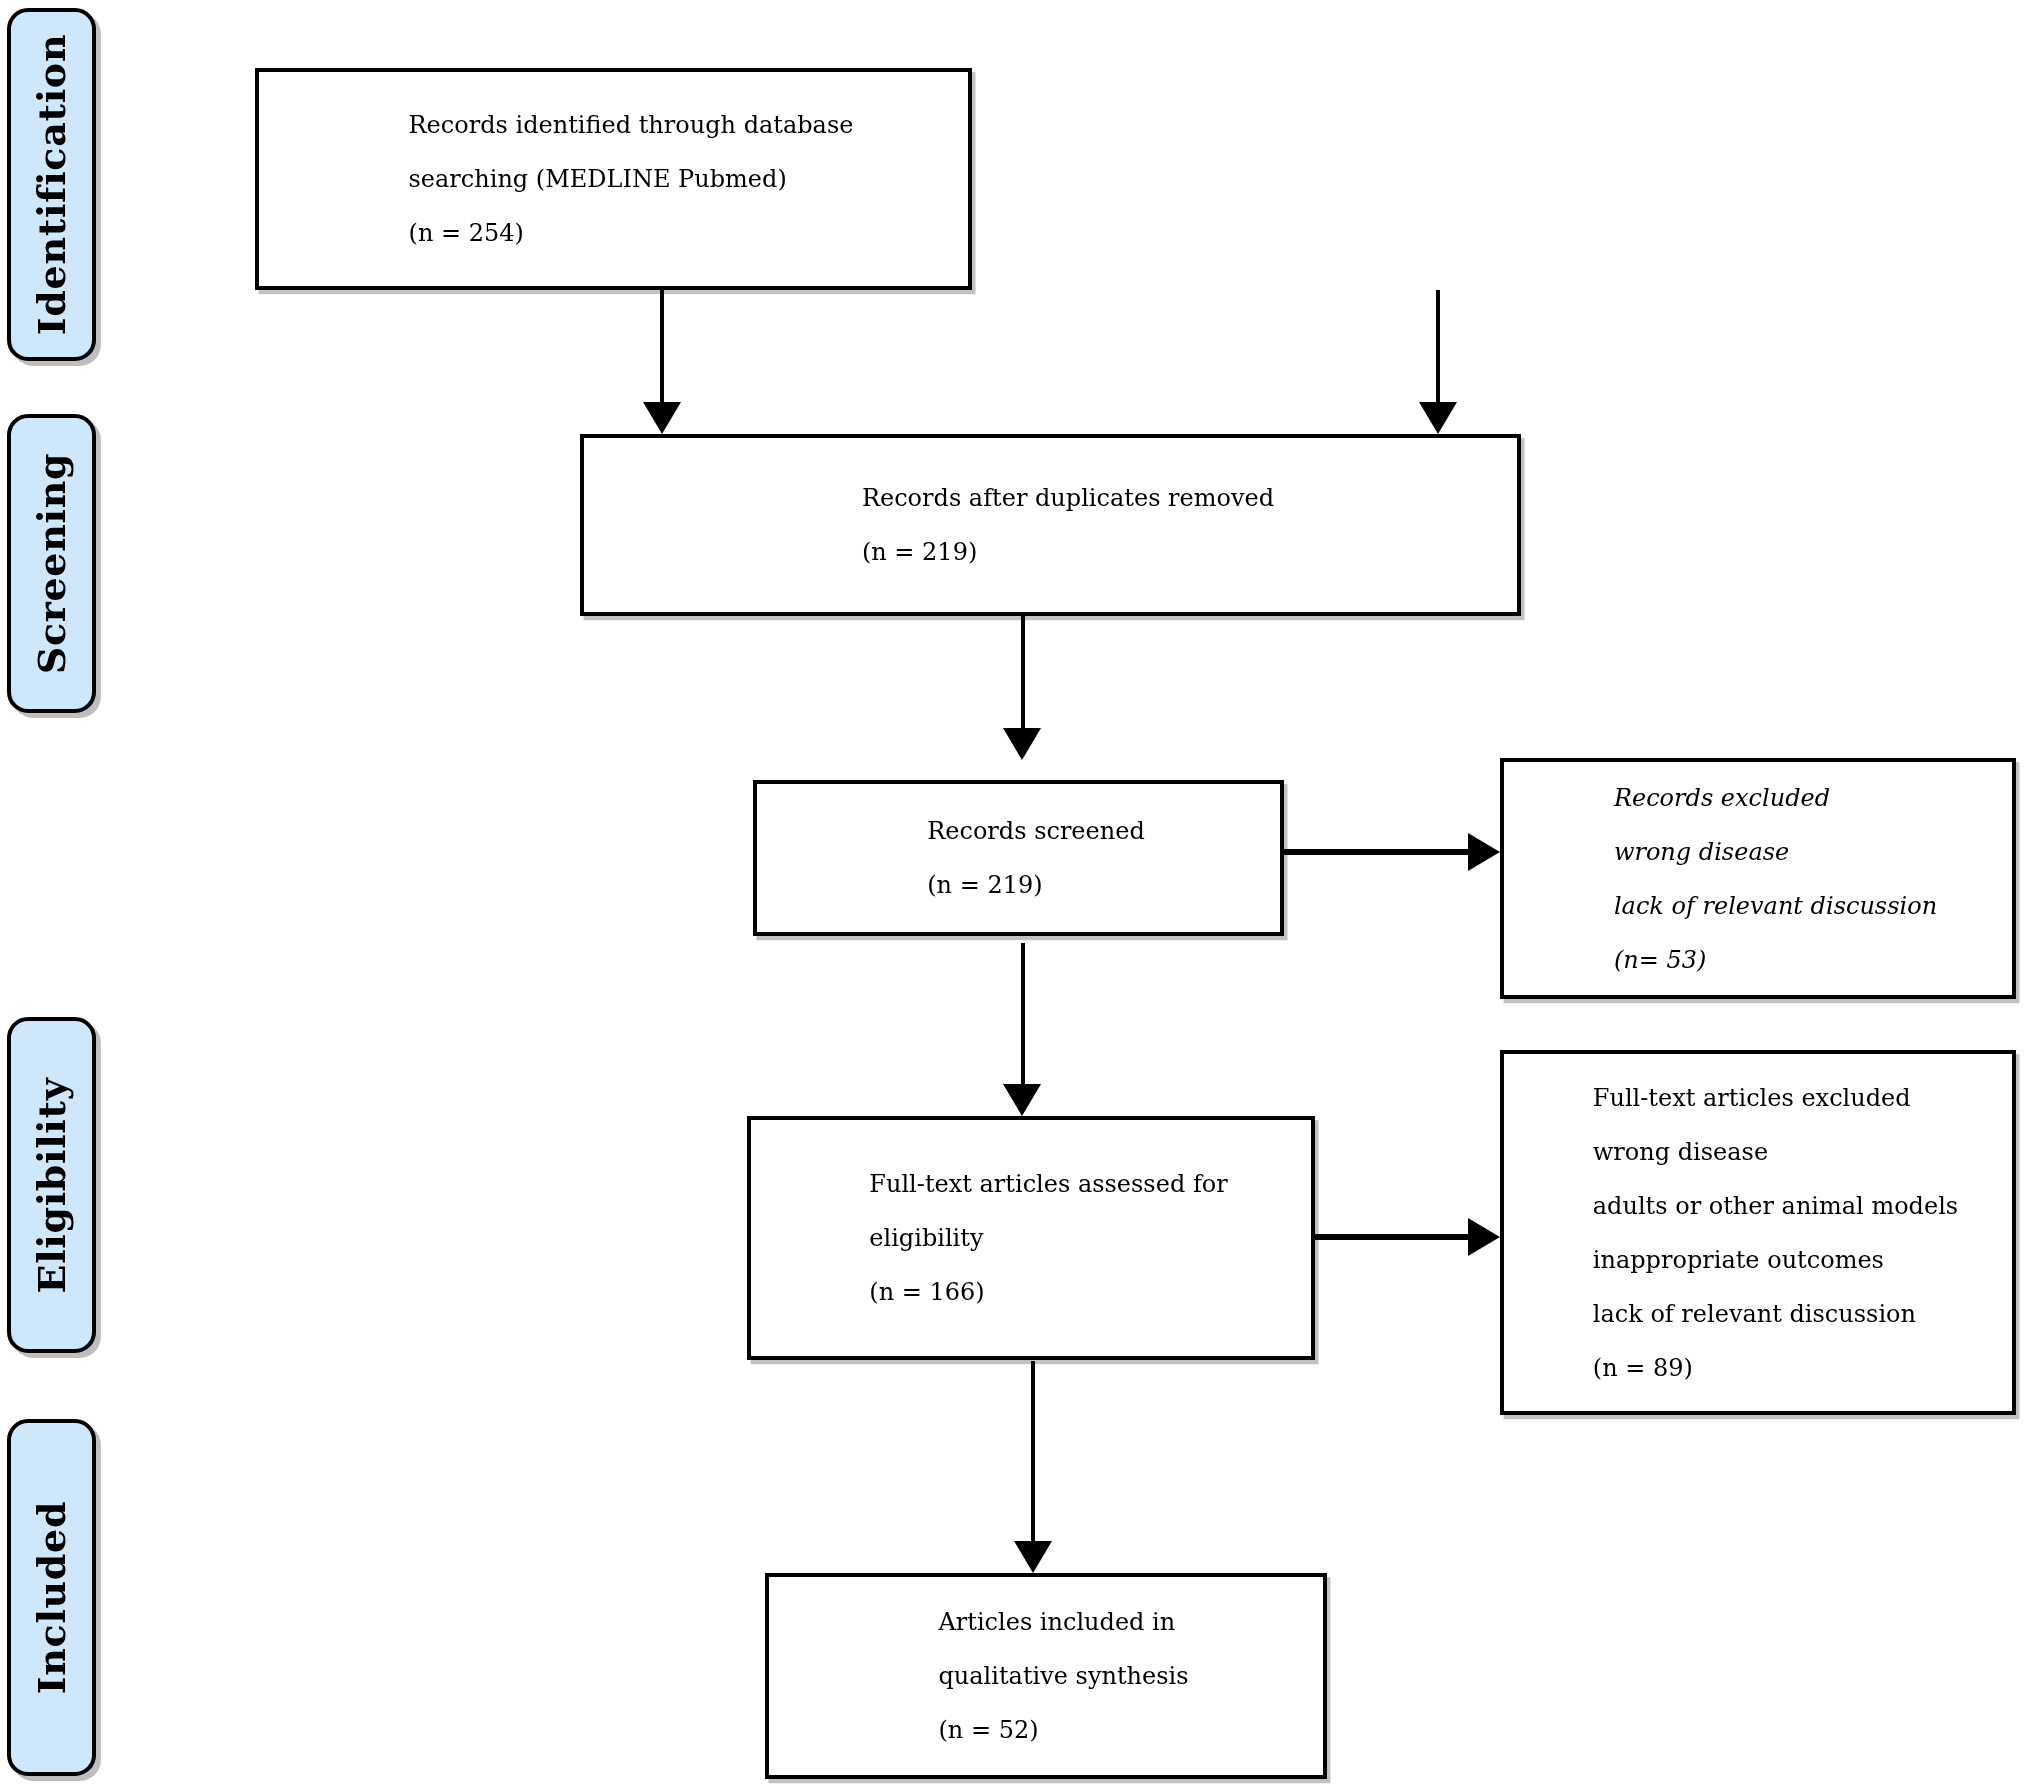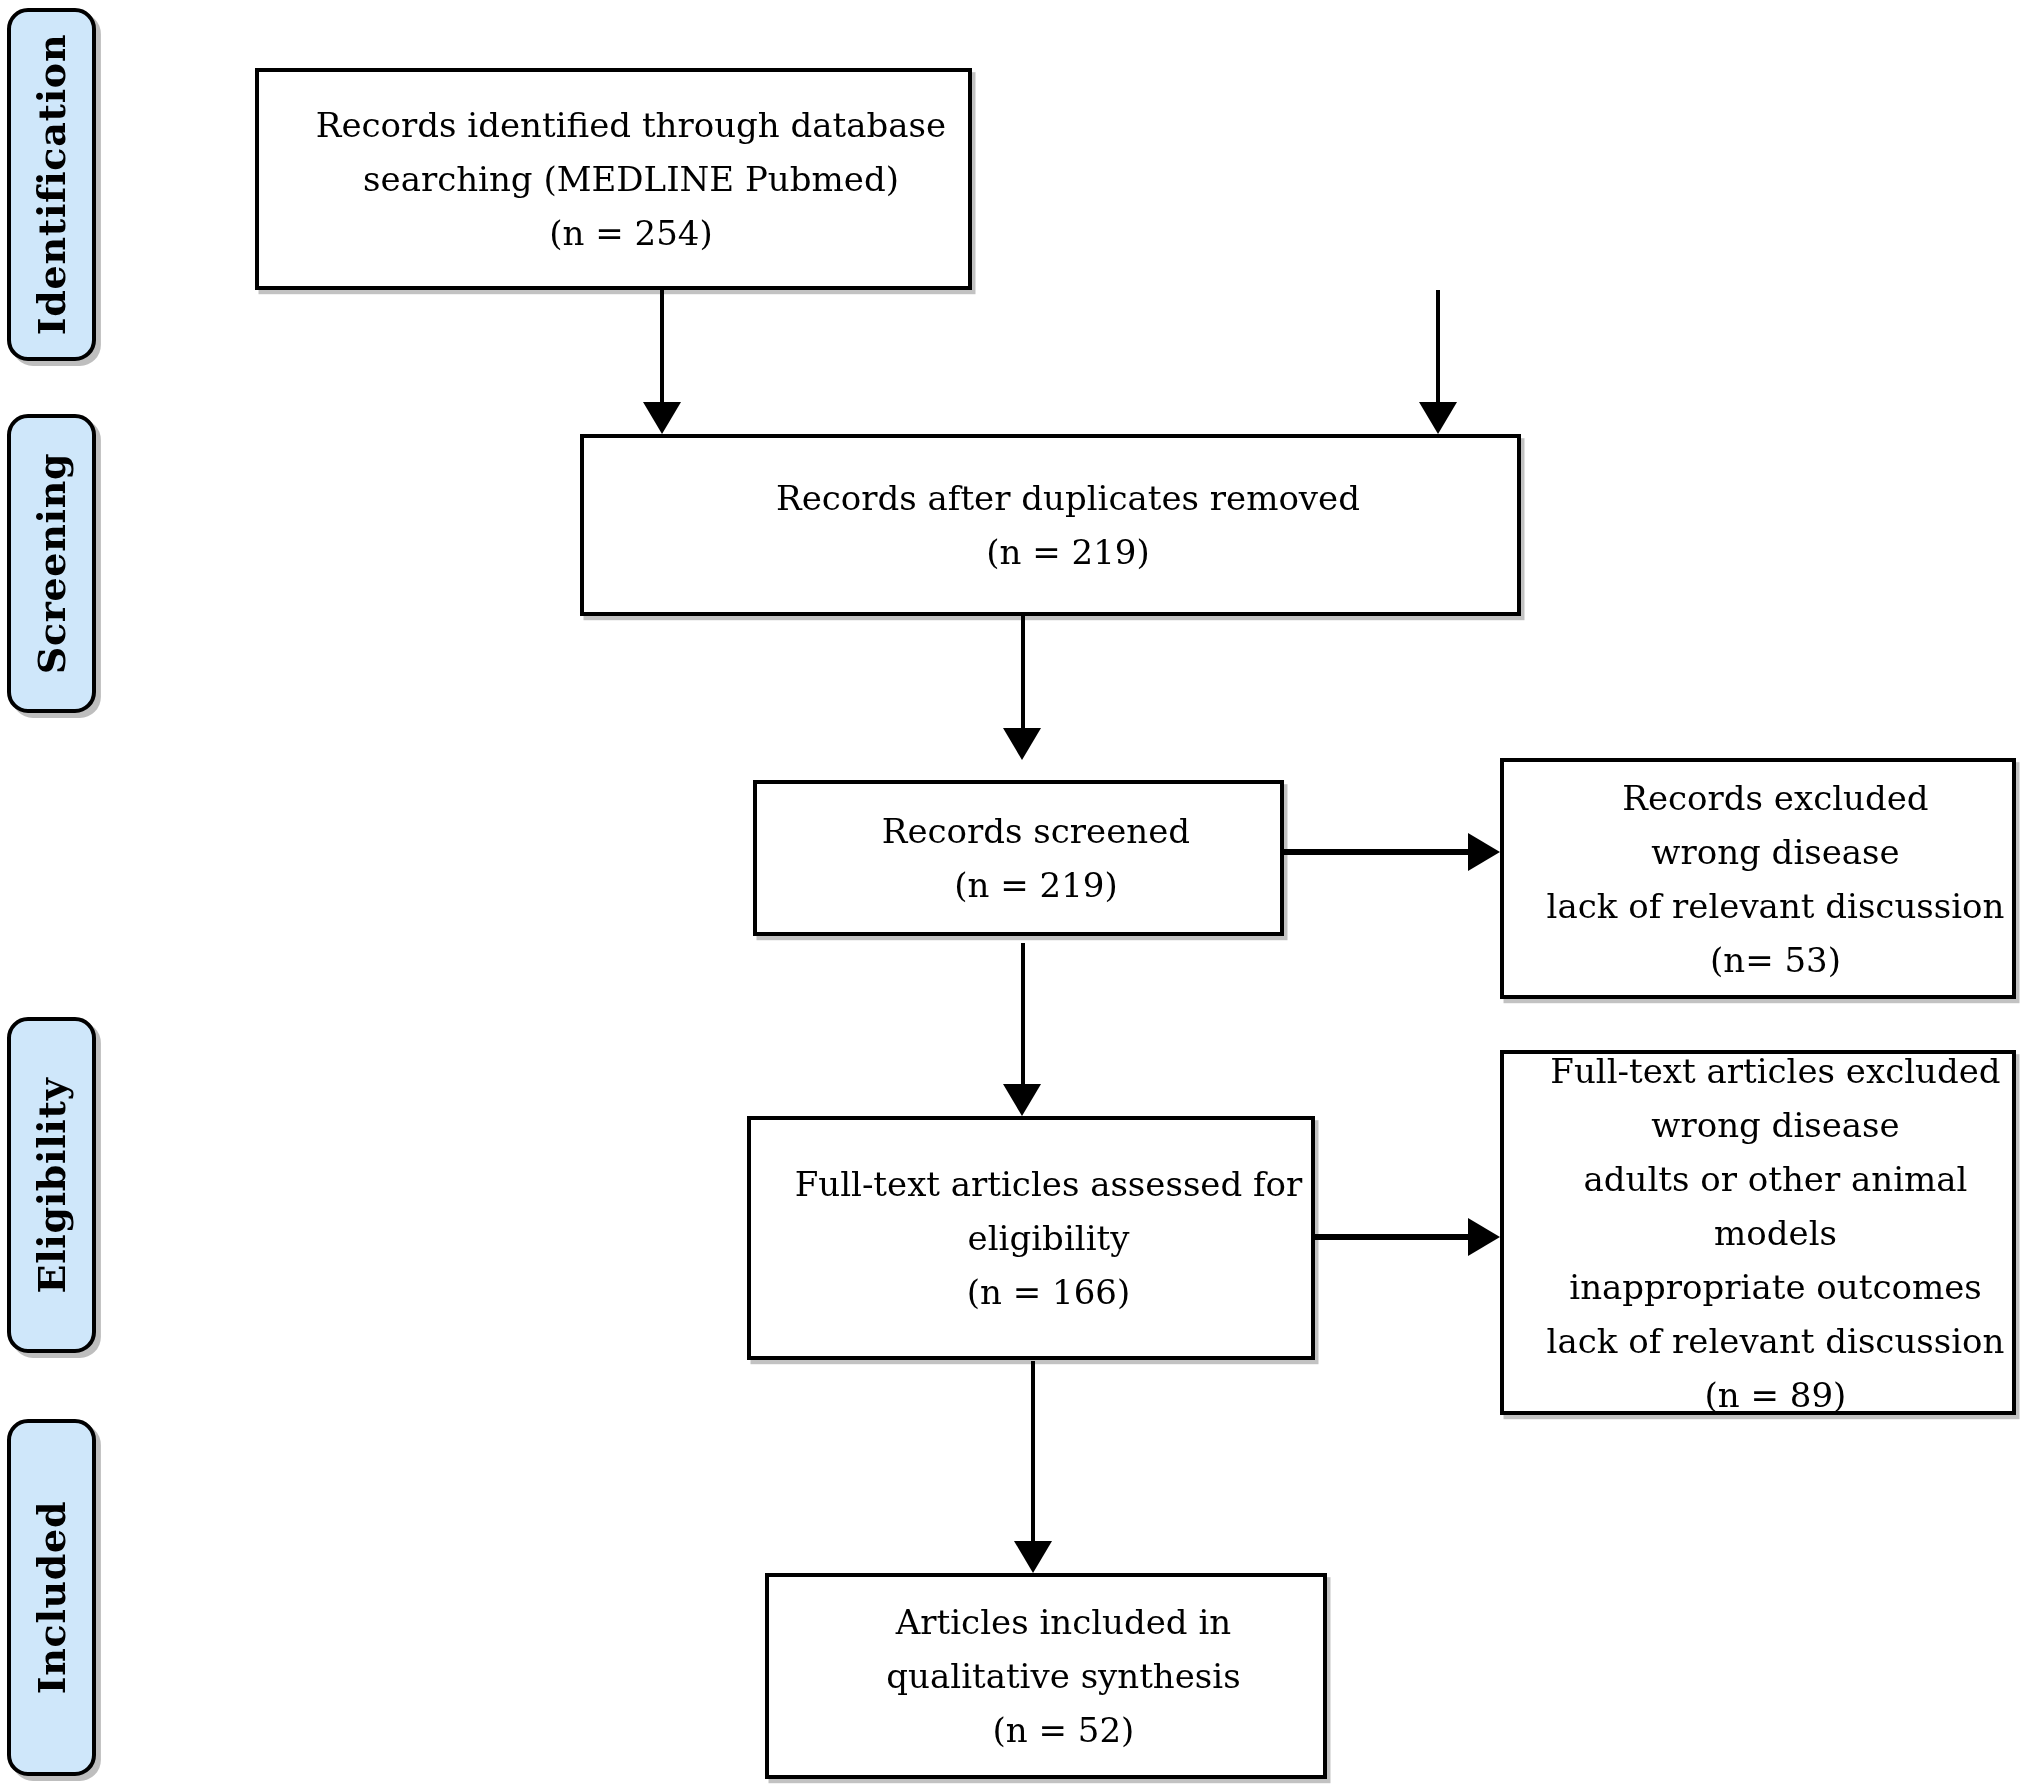--- a/index.html
+++ b/index.html
@@ -46,22 +46,22 @@
     background:var(--box-fill);
     border:4.2px solid var(--box-border);
     box-sizing:border-box;
     box-shadow:3.5px 4.2px 0 rgba(120,120,120,0.45);
     display:flex;
     align-items:center;
     justify-content:center;
   }
   .fbox .txt{
     white-space:pre-line;
-    text-align:center;
-    font-size:34px;
+    text-align:left;
+    font-size:24px;
     line-height:54px;
     margin-left:35px;
   }
   
   .vline{position:absolute;width:3.5px;background:var(--arrow);}
   .hline{position:absolute;height:6.3px;background:var(--arrow);}
   .head-down{
     position:absolute;width:0;height:0;
     border-left:19px solid transparent;
     border-right:19px solid transparent;
@@ -102,21 +102,21 @@
   <div class="fbox" style="left:580px;top:434px;width:941px;height:182px;">
     <div class="txt">Records after duplicates removed
 (n = 219)</div>
   </div>
 
   <div class="fbox" style="left:753px;top:780px;width:531px;height:156px;">
     <div class="txt">Records screened
 (n = 219)</div>
   </div>
 
-  <div class="fbox" style="left:1500px;top:758px;width:516px;height:241px;">
+  <div class="fbox" style="left:1500px;top:758px;width:516px;height:241px;font-style:italic;">
     <div class="txt">Records excluded
 wrong disease
 lack of relevant discussion
 (n= 53)</div>
   </div>
 
   <div class="fbox" style="left:747px;top:1116px;width:568px;height:244px;">
     <div class="txt">Full-text articles assessed for
 eligibility
 (n = 166)</div>

